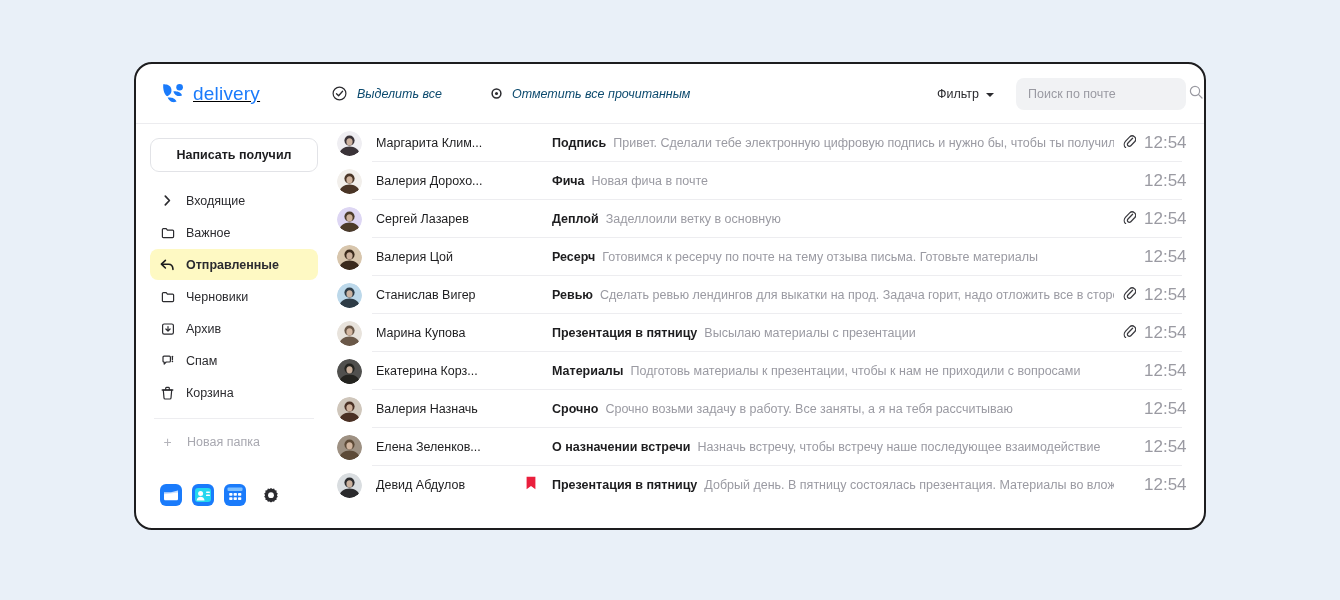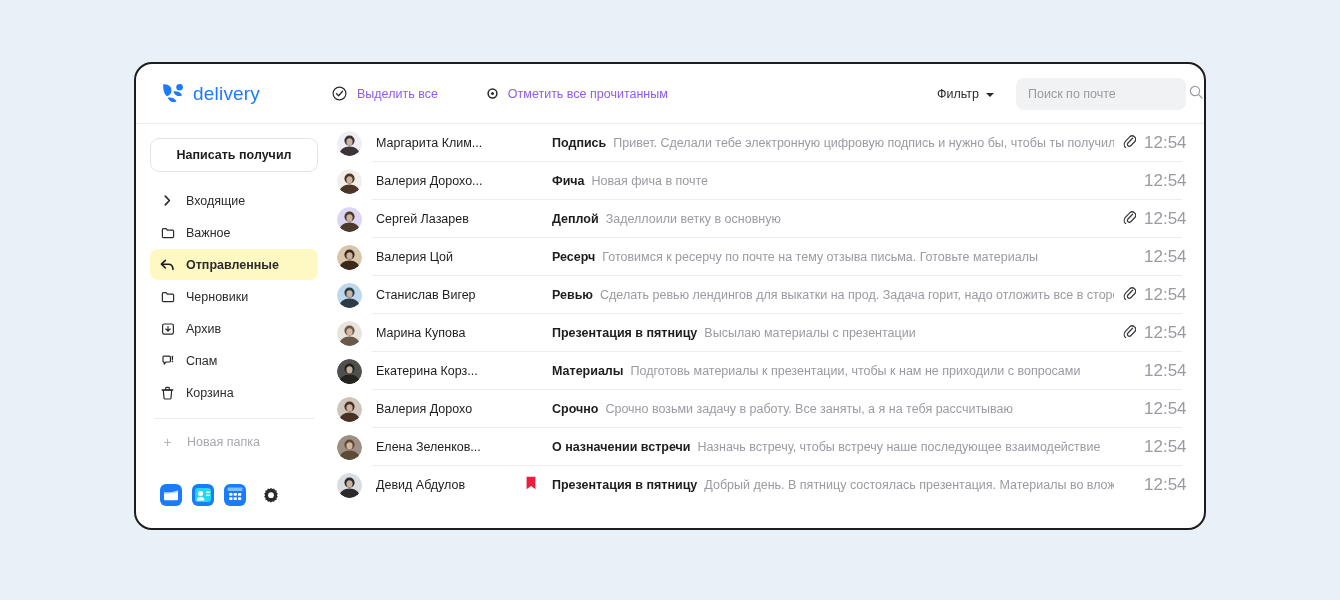--- a/index.html
+++ b/index.html
@@ -26,30 +26,31 @@
 
   
   .header {
     height: 60px;
     min-height: 60px;
     display: flex;
     align-items: center;
     border-bottom: 1px solid #ececef;
     padding: 0 18px 0 26px;
   }
-  .logo { display: flex; align-items: center; gap: 9px; width: 170px; }
+  .logo { display: flex; align-items: center; gap: 9px; width: 170px; text-decoration: underline; }
   .logo-mark { width: 22px; height: 21px; position: relative; flex: none; }
   .logo-text {
     font-size: 19px; color: #1a7bfb; letter-spacing: .2px; font-weight: 400;
   }
 
   .hdr-action {
     display: flex; align-items: center; gap: 10px;
-    font-size: 12.5px; color: #8b5cf6; cursor: pointer;
+    font-size: 12.5px; color: #0c4a6e; cursor: pointer;
     white-space: nowrap;
+    font-style: italic;
   }
   .hdr-action + .hdr-action { margin-left: 49px; }
   .hdr-ico { display: flex; align-items: center; justify-content: center; flex: none; }
 
   .hdr-right { margin-left: auto; display: flex; align-items: center; gap: 22px; }
   .filter {
     display: flex; align-items: center; gap: 7px;
     font-size: 12.5px; color: #2b2b2f; cursor: pointer;
   }
   .caret {
@@ -498,21 +499,21 @@
                   <circle cx="12.5" cy="12.5" r="12.5"></circle>
                 </clipPath>
               </defs>
               <g clip-path="url(#c8)">
                 <rect width="25" height="25" fill="#cfc6bb"></rect>
                 <circle cx="12.5" cy="9.6" r="5.1" fill="#4a3024"></circle>
                 <path d="M1.2 25 C2.8 18.6 7.2 15.6 12.5 15.6 C17.8 15.6 22.2 18.6 23.8 25 Z" fill="#4a3024"></path>
                 <ellipse cx="12.5" cy="10.8" rx="3.1" ry="3.6" fill="#e6c9b3" opacity="0.85"></ellipse>
               </g>
             </svg></span>
-          <span class="sender">Валерия Дорохо</span>
+          <span class="sender">Валерия Назначь</span>
           <span class="flagcell"></span>
           <span class="content">
             <span class="subject">Срочно</span>
             <span class="preview">Срочно возьми задачу в работу. Все заняты, а я на тебя рассчитываю</span>
           </span>
           <span class="clipcell"></span>
           <span class="time">12:54</span>
         </div>
         <div class="row">
           <span class="avatar"><svg width="25" height="25" viewBox="0 0 25 25">

